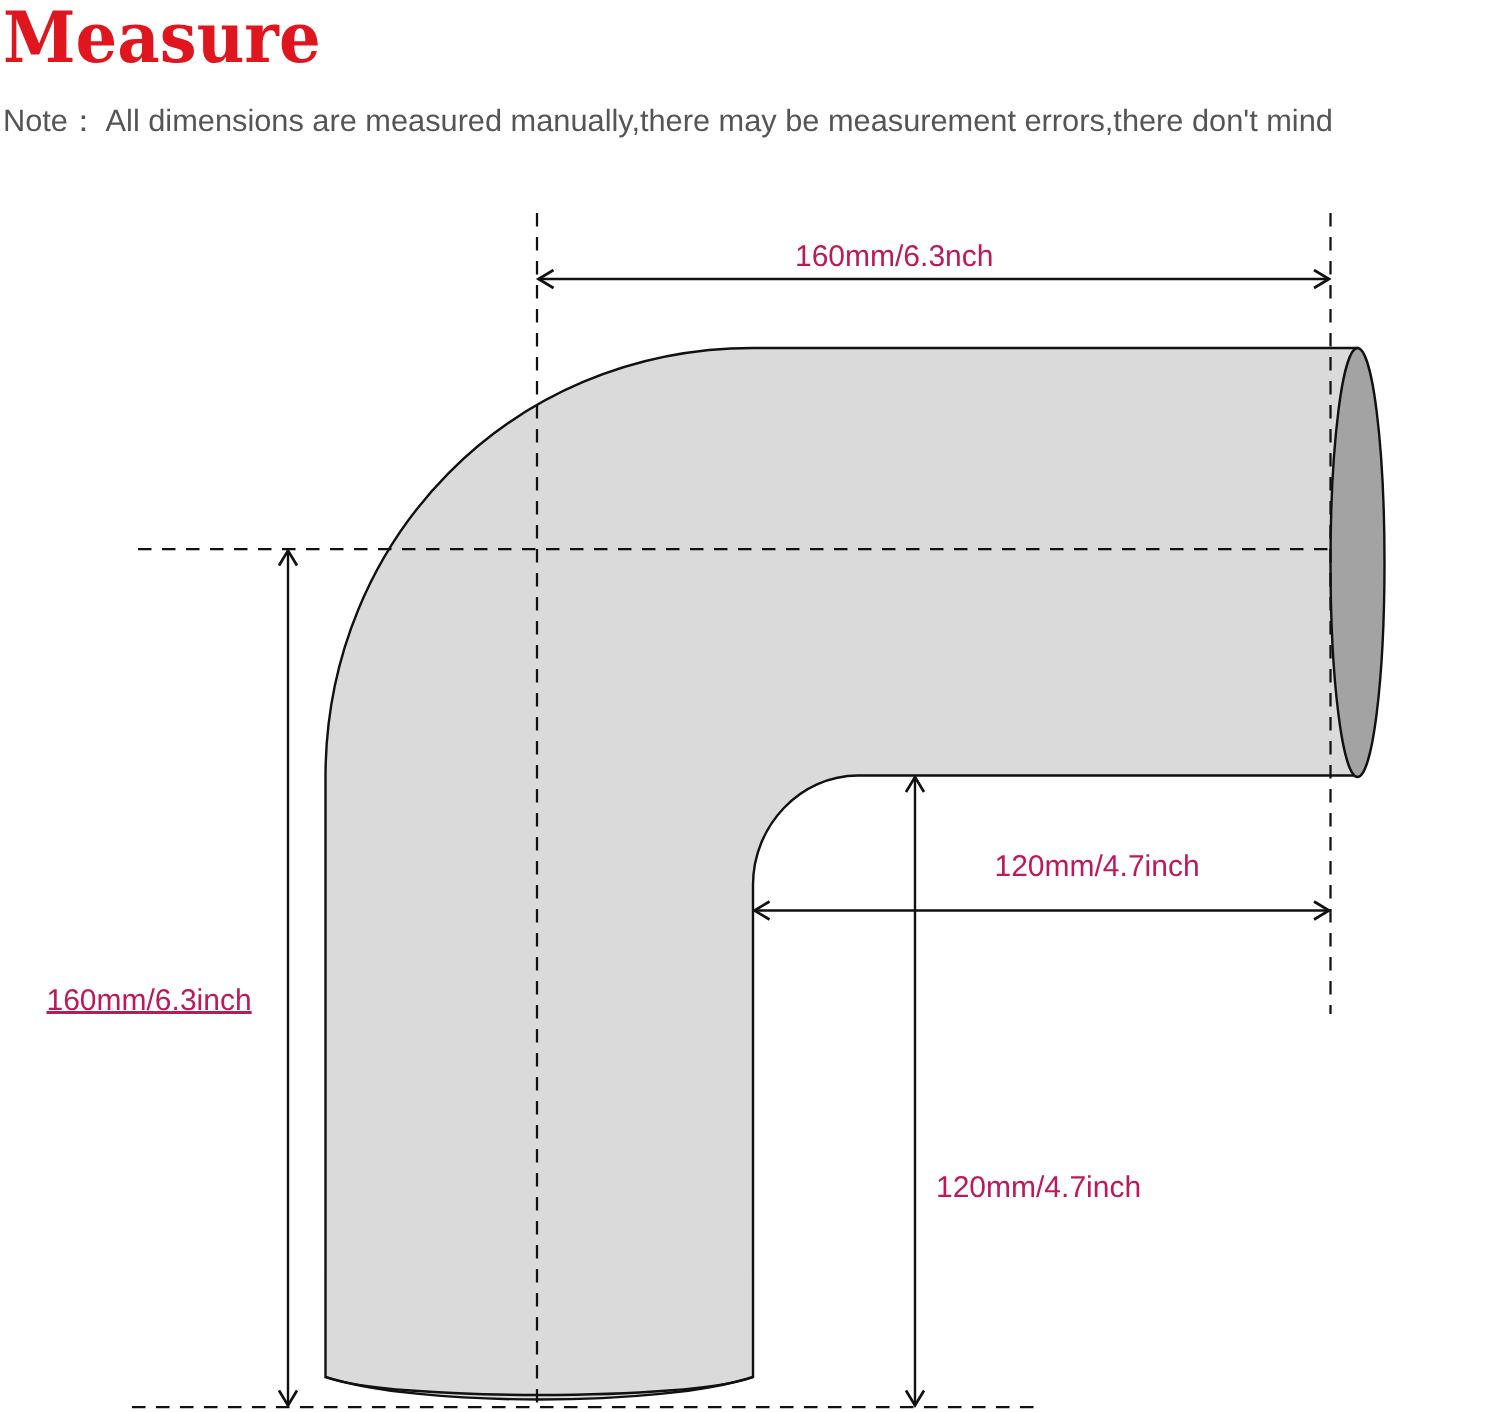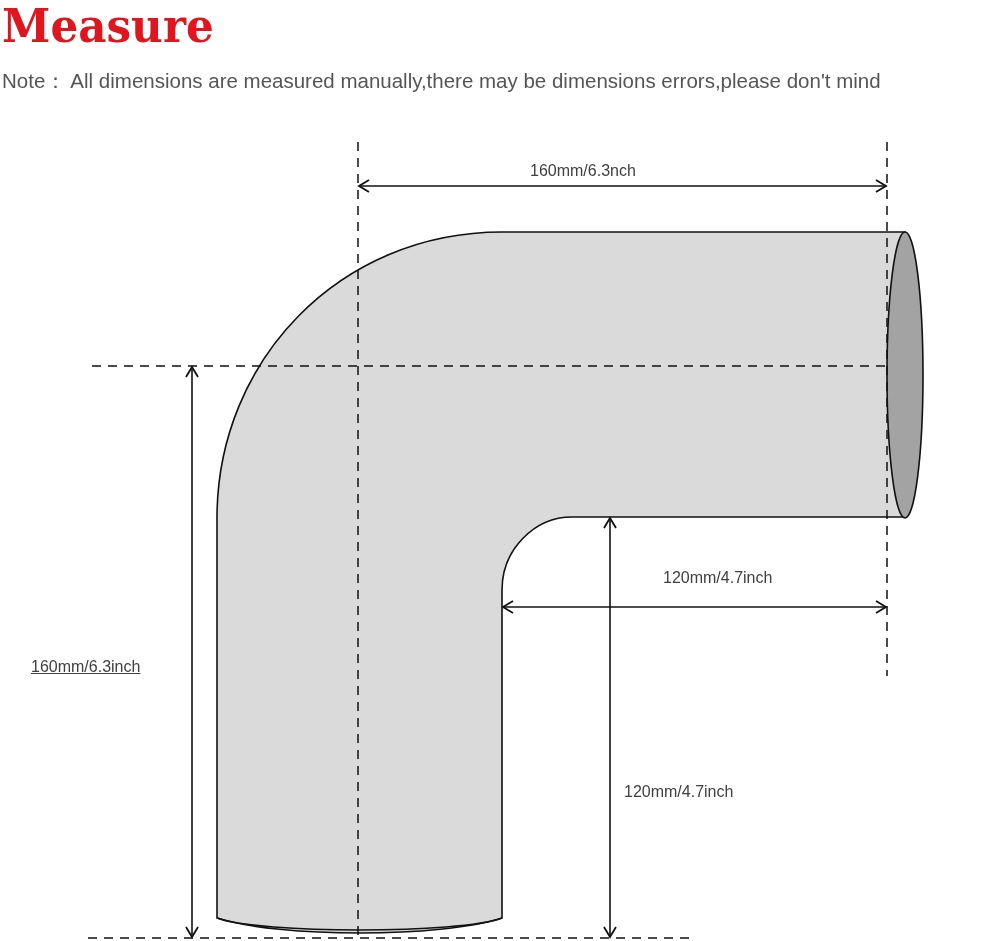--- a/index.html
+++ b/index.html
@@ -14,28 +14,28 @@
     .note {
       position: absolute; left: 2px; top: 68px;
       font-family: "Liberation Sans", sans-serif;
       font-size: 20.5px; color: #555555; white-space: nowrap;
       line-height: 26px;
     }
     svg.diagram { position: absolute; left: 0; top: 0; }
     .dim-label {
       position: absolute;
       font-family: "Liberation Sans", sans-serif;
-      font-size: 16px; color: #404040; white-space: nowrap; line-height: 24px;
+      font-size: 20px; color: #be185d; white-space: nowrap; line-height: 24px;
     }
   </style>
 </head>
 <body>
 
 <div class="title">Measure</div>
-<div class="note">Note： All dimensions are measured manually,there may be dimensions errors,please don't mind</div>
+<div class="note">Note： All dimensions are measured manually,there may be measurement errors,there don't mind</div>
 
 <svg class="diagram" width="1000" height="941" viewBox="0 0 1000 941" xmlns="http://www.w3.org/2000/svg">
   <defs>
     <marker id="arrowhead" markerWidth="14" markerHeight="14" refX="11" refY="7" orient="auto-start-reverse" markerUnits="userSpaceOnUse">
       <path d="M1,1 L11,7 L1,13" fill="none" stroke="#111" stroke-width="1.8"></path>
     </marker>
   </defs>
 
   <path d="M217,518 C217,360 340,232 502,232 L905,232 L905,517 L572,517 C534,517 502,550 502,590 L502,918 C440,938 280,938 217,918 Z" fill="#dadadb" stroke="#111" stroke-width="1.6"></path>
 

